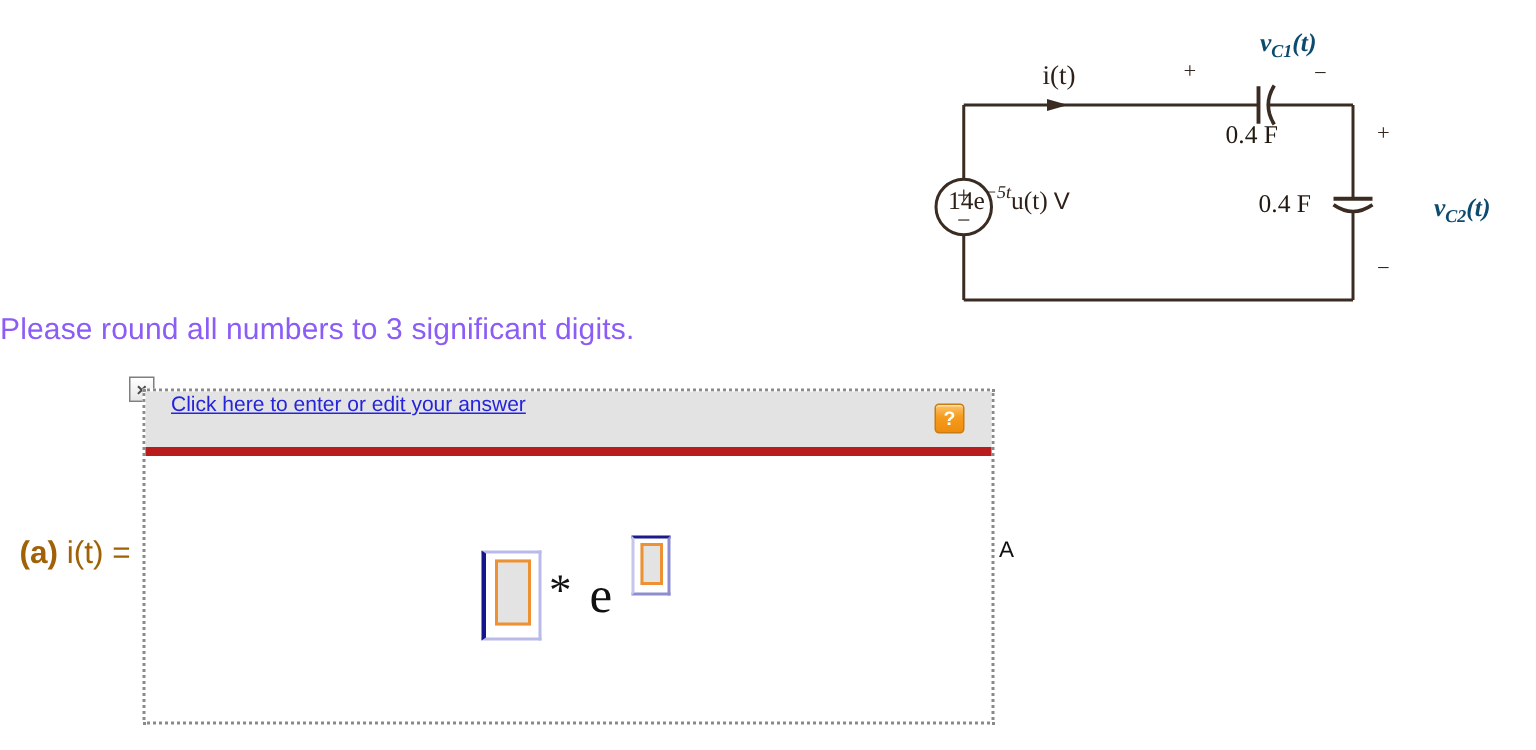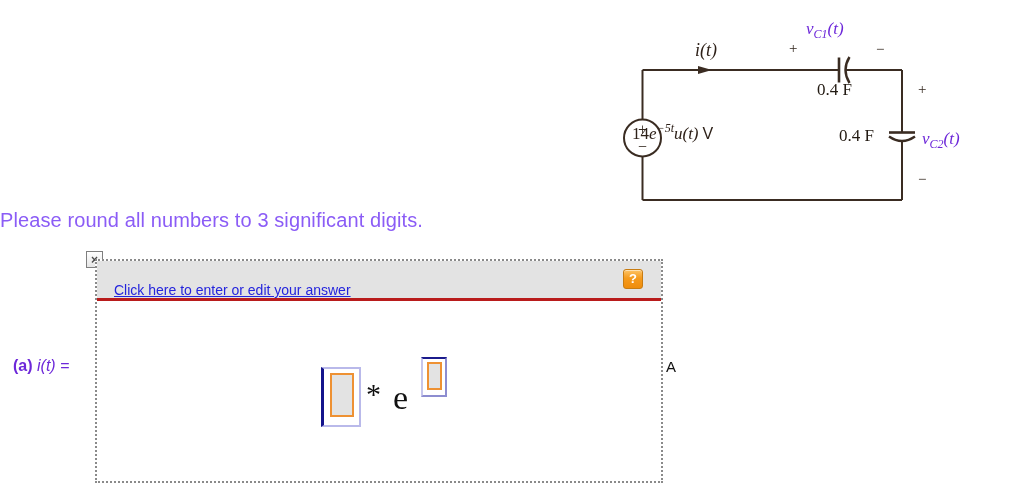--- a/index.html
+++ b/index.html
@@ -7,22 +7,22 @@
     width:1024px;height:500px;position:relative;overflow:hidden;
     background:#ffffff;font-family:"Liberation Sans",sans-serif;
   }
   .abs{position:absolute;}
 
   
   .circ-label{
     position:absolute;color:#2e2119;font-family:"Liberation Serif",serif;
     font-size:17px;white-space:nowrap;line-height:1;
   }
-  .it{font-style:italic;}
-  .vlabel{font-weight:normal;font-style:italic;color:#6d28d9;}
+  .it{}
+  .vlabel{font-weight:bold;font-style:italic;color:#0c4a6e;margin-left:34px;}
   .vlabel sub{font-size:12px;font-style:italic;vertical-align:-4px;line-height:0;}
   .srclabel sup{font-size:12px;font-style:italic;vertical-align:7px;line-height:0;}
   .sign{font-size:15px;color:#32261d;}
   .unit-v{font-family:"Liberation Sans",sans-serif;font-style:normal;font-size:16px;margin-left:4px;}
 
   
   .instruction{
     position:absolute;left:0;top:209px;font-size:20px;color:#8b5cf6;
     letter-spacing:0.1px;
   }
@@ -33,35 +33,35 @@
     border:1px solid #7f7f7f;background:linear-gradient(#ffffff,#e6e6e6);
     font-size:12px;line-height:14px;text-align:center;color:#4a4a4a;
     font-weight:bold;padding:0;cursor:pointer;font-family:"Liberation Sans",sans-serif;
   }
   .panel{
     position:absolute;left:95px;top:259px;width:564px;height:220px;
     border:2px dotted #8a8a8a;background:#ffffff;
   }
   .panel-header{
     position:relative;height:37px;background:#e3e3e3;
-    border-bottom:3px solid #b91c1c;display:flex;align-items:flex-end;
+    border-bottom:6px solid #b91c1c;display:flex;align-items:flex-start;
   }
   .answer-link{
     margin-left:17px;font-size:14px;color:#2424dd;text-decoration:underline;
     cursor:pointer;
   }
   .help-btn{
     position:absolute;right:18px;top:8px;width:20px;height:20px;
     border:1px solid #c87c12;border-radius:3px;
     background:linear-gradient(#fdc467,#f59b1e 45%,#ef8d0c);
     color:#ffffff;font-weight:bold;font-size:13px;line-height:18px;text-align:center;
     padding:0;cursor:pointer;box-shadow:inset 0 1px 0 rgba(255,255,255,.5);
     font-family:"Liberation Sans",sans-serif;
   }
-  .part-label{position:absolute;left:13px;top:357px;font-size:16px;color:#6d28d9;}
+  .part-label{position:absolute;left:13px;top:357px;font-size:21px;color:#a16207;}
   .part-label .b{font-weight:bold;}
   .unit-label{position:absolute;left:666px;top:358px;font-size:15px;color:#101010;}
 
   
   .slot-outer{
     position:absolute;background:#ffffff;cursor:pointer;
   }
   .slot1{
     left:321px;top:367px;width:35px;height:56px;
     border:2px solid #b9b9ea;border-left:3px solid #14148c;

